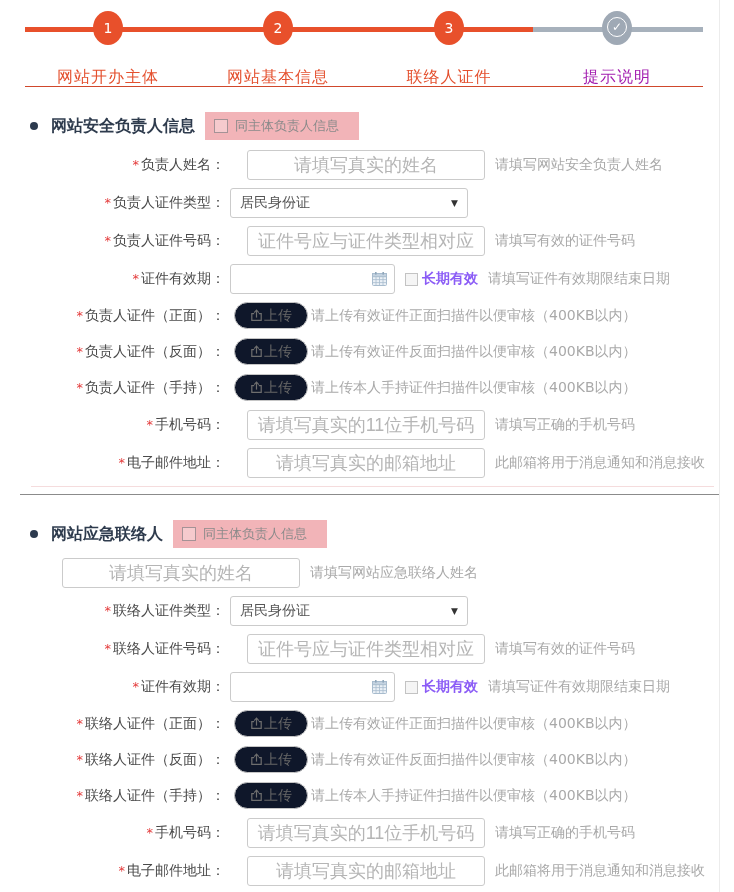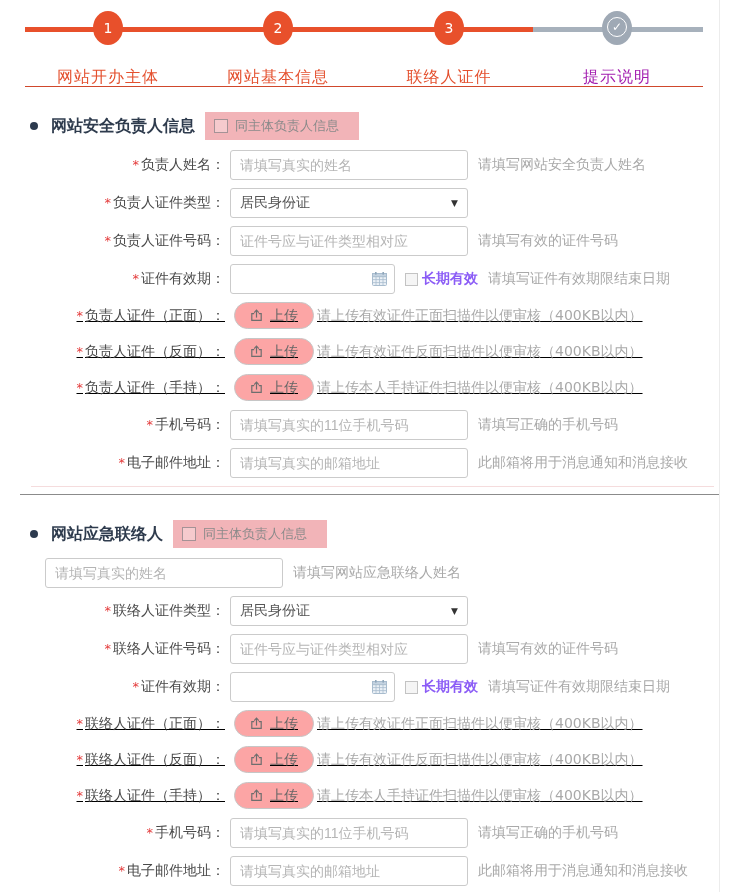--- a/index.html
+++ b/index.html
@@ -28,39 +28,39 @@
 
   
   .section-header{display:flex;align-items:center;margin:25px 0 10px 30px;}
   .bullet{width:8px;height:8px;border-radius:50%;background:#2C3A4E;margin-right:13px;flex:none;}
   .section-title{font-size:16px;font-weight:600;color:#2E3B4D;margin-right:10px;white-space:nowrap;}
   .same-box{display:inline-flex;align-items:center;background:var(--pink);padding:0 20px 0 9px;height:28px;cursor:pointer;}
   .same-box .cb{width:12px;height:12px;border:1px solid #A59296;background:rgba(255,255,255,.30);margin-right:7px;flex:none;}
   .same-box .txt{font-size:13px;color:#8A8A8A;white-space:nowrap;}
 
   .form-row{display:flex;align-items:center;margin-bottom:8px;padding-left:40px;}
-  .upload-row{margin-bottom:9px;text-decoration:underline;}
+  .upload-row{margin-bottom:9px;}
   .field-label{width:185px;text-align:right;font-size:14px;color:#4A4A4A;flex:none;white-space:nowrap;}
   .req{color:#E43B3B;font-style:normal;margin-right:2px;font-size:13px;}
-  .text-input{width:238px;height:30px;border:1px solid #CBCBCB;border-radius:3px;margin-left:5px;
-    padding:0 9px;font-size:14px;color:#333;box-sizing:border-box;outline:none;}
+  .text-input{width:238px;height:30px;border:1px solid #CBCBCB;border-radius:3px;margin-left:22px;
+    padding:0 9px;font-size:18px;color:#333;box-sizing:border-box;outline:none;text-align:center;}
   input::placeholder{color:#B5B5B5;}
   .select-box{width:238px;height:30px;border:1px solid #CBCBCB;border-radius:3px;margin-left:5px;
     display:flex;align-items:center;justify-content:space-between;padding:0 9px;box-sizing:border-box;
     font-size:14px;color:#555;background:#fff;cursor:pointer;}
   .select-box .chev{font-size:9px;color:#333;}
   .date-box{width:165px;height:30px;border:1px solid #CBCBCB;border-radius:3px;margin-left:5px;
     display:flex;align-items:center;box-sizing:border-box;background:#fff;}
   .date-input{border:none;outline:none;flex:1;height:100%;padding:0 4px 0 9px;font-size:14px;min-width:0;background:transparent;}
   .cal-icon{flex:none;margin-right:7px;cursor:pointer;line-height:0;}
   .cb-wrap{display:inline-flex;align-items:center;margin-left:10px;cursor:pointer;}
   .cb-box{width:13px;height:13px;border:1px solid #C3C3C3;background:#F5F5F5;margin-right:4px;flex:none;box-sizing:border-box;}
   .cb-label{font-size:14px;font-weight:600;color:#8b5cf6;white-space:nowrap;}
-  .upload-btn{display:inline-flex;align-items:center;gap:7px;height:27px;padding:0 15px;border:1px solid #C6C6C6;
-    border-radius:14px;background:#fca5a5;margin-left:9px;font-size:14px;color:#666;cursor:pointer;
+  .upload-btn{display:inline-flex;align-items:center;gap:1px;height:27px;padding:0 15px;border:1px solid #C6C6C6;
+    border-radius:14px;background:#0f172a;margin-left:9px;font-size:14px;color:#666;cursor:pointer;
     font-family:inherit;}
   .up-icon{line-height:0;}
   .hint{font-size:14px;color:#A9A9A9;margin-left:10px;white-space:nowrap;}
   .upload-row .hint{margin-left:3px;}
 
   .section-divider{margin-top:8px;}
   .line-pink{height:1px;background:#F5DCDD;margin:0 20px 7px 31px;}
   .line-gray{height:1px;background:#8B8B8B;margin:0 15px 0 20px;}
 </style>
 </head>

